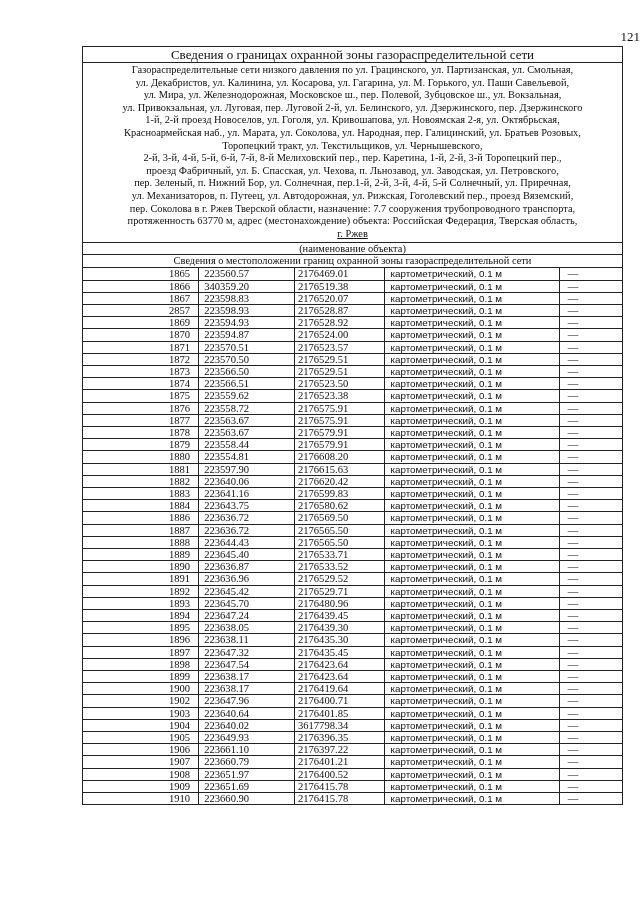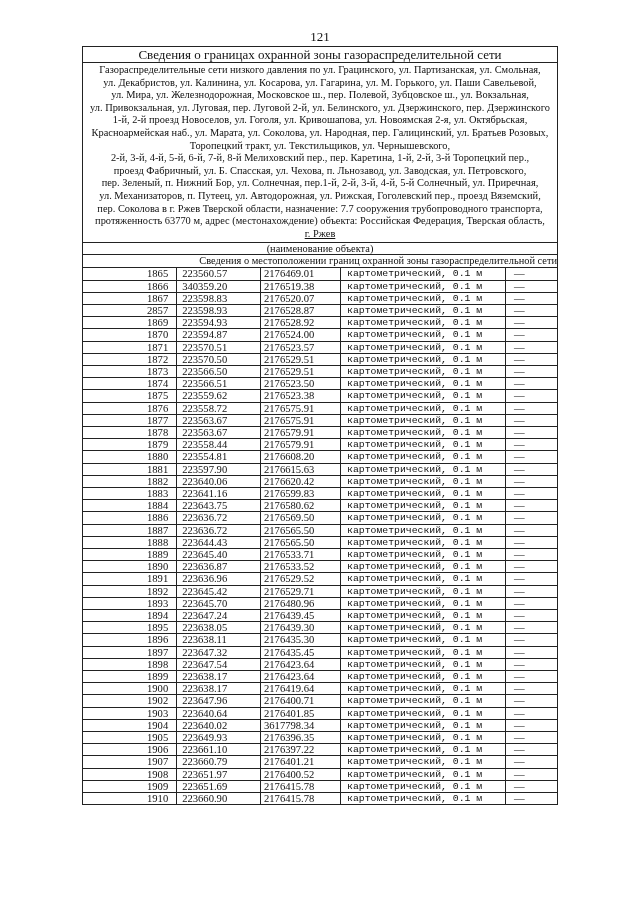--- a/index.html
+++ b/index.html
@@ -1,30 +1,30 @@
 <!DOCTYPE html>
 <html><head>
 <meta charset="utf-8">
 <style>
   html, body { margin:0; padding:0; background:#fff; }
   body { width:640px; height:905px; position:relative; overflow:hidden;
          font-family:"Liberation Serif", serif; color:#111; }
-  .page-num { position:absolute; top:29px; left:0; width:640px; text-align:center; font-size:13px; }
-  .doc { position:absolute; left:82px; top:46px; width:476px; border-collapse:collapse; }
+  .page-num { position:absolute; top:29px; left:0; width:640px; text-align:right; font-size:13px; }
+  .doc { position:absolute; left:82px; top:46px; width:541px; border-collapse:collapse; }
   .doc td { border:1px solid #222; padding:0; }
   .title-cell { text-align:center; font-size:13px; line-height:15px; height:15px; }
   .desc-cell { text-align:center; font-size:10.4px; line-height:12.6px; padding:1px 2px 2px 2px !important; }
   .desc-cell .place { text-decoration:underline; }
   .caption-cell { text-align:center; font-size:10.4px; line-height:11px; height:11px; }
-  .section-cell { text-align:right; font-size:10.4px; line-height:12px; height:12px; }
+  .section-cell { text-align:center; font-size:10.4px; line-height:12px; height:12px; }
   .data-row td { font-size:10.6px; line-height:11.2px; height:11.2px; white-space:nowrap; }
   .c-num { width:105px; text-align:right; padding-right:8px !important; }
   .c-x { width:88px; padding-left:5px !important; }
   .c-y { width:84px; padding-left:3px !important;margin-left:44px; }
-  .c-m { width:165px; padding-left:6px !important; font-family:Liberation Mono, monospace; font-size:9.8px !important; }
+  .c-m { width:165px; padding-left:6px !important; font-family:Liberation Sans, sans-serif; font-size:9.8px !important; }
   .c-d { width:53px; padding-left:8px !important; }
 </style>
 </head>
 <body>
 
 <div class="page-num">121</div>
 
 <table class="doc">
   <tbody id="tbody">
     <tr>

